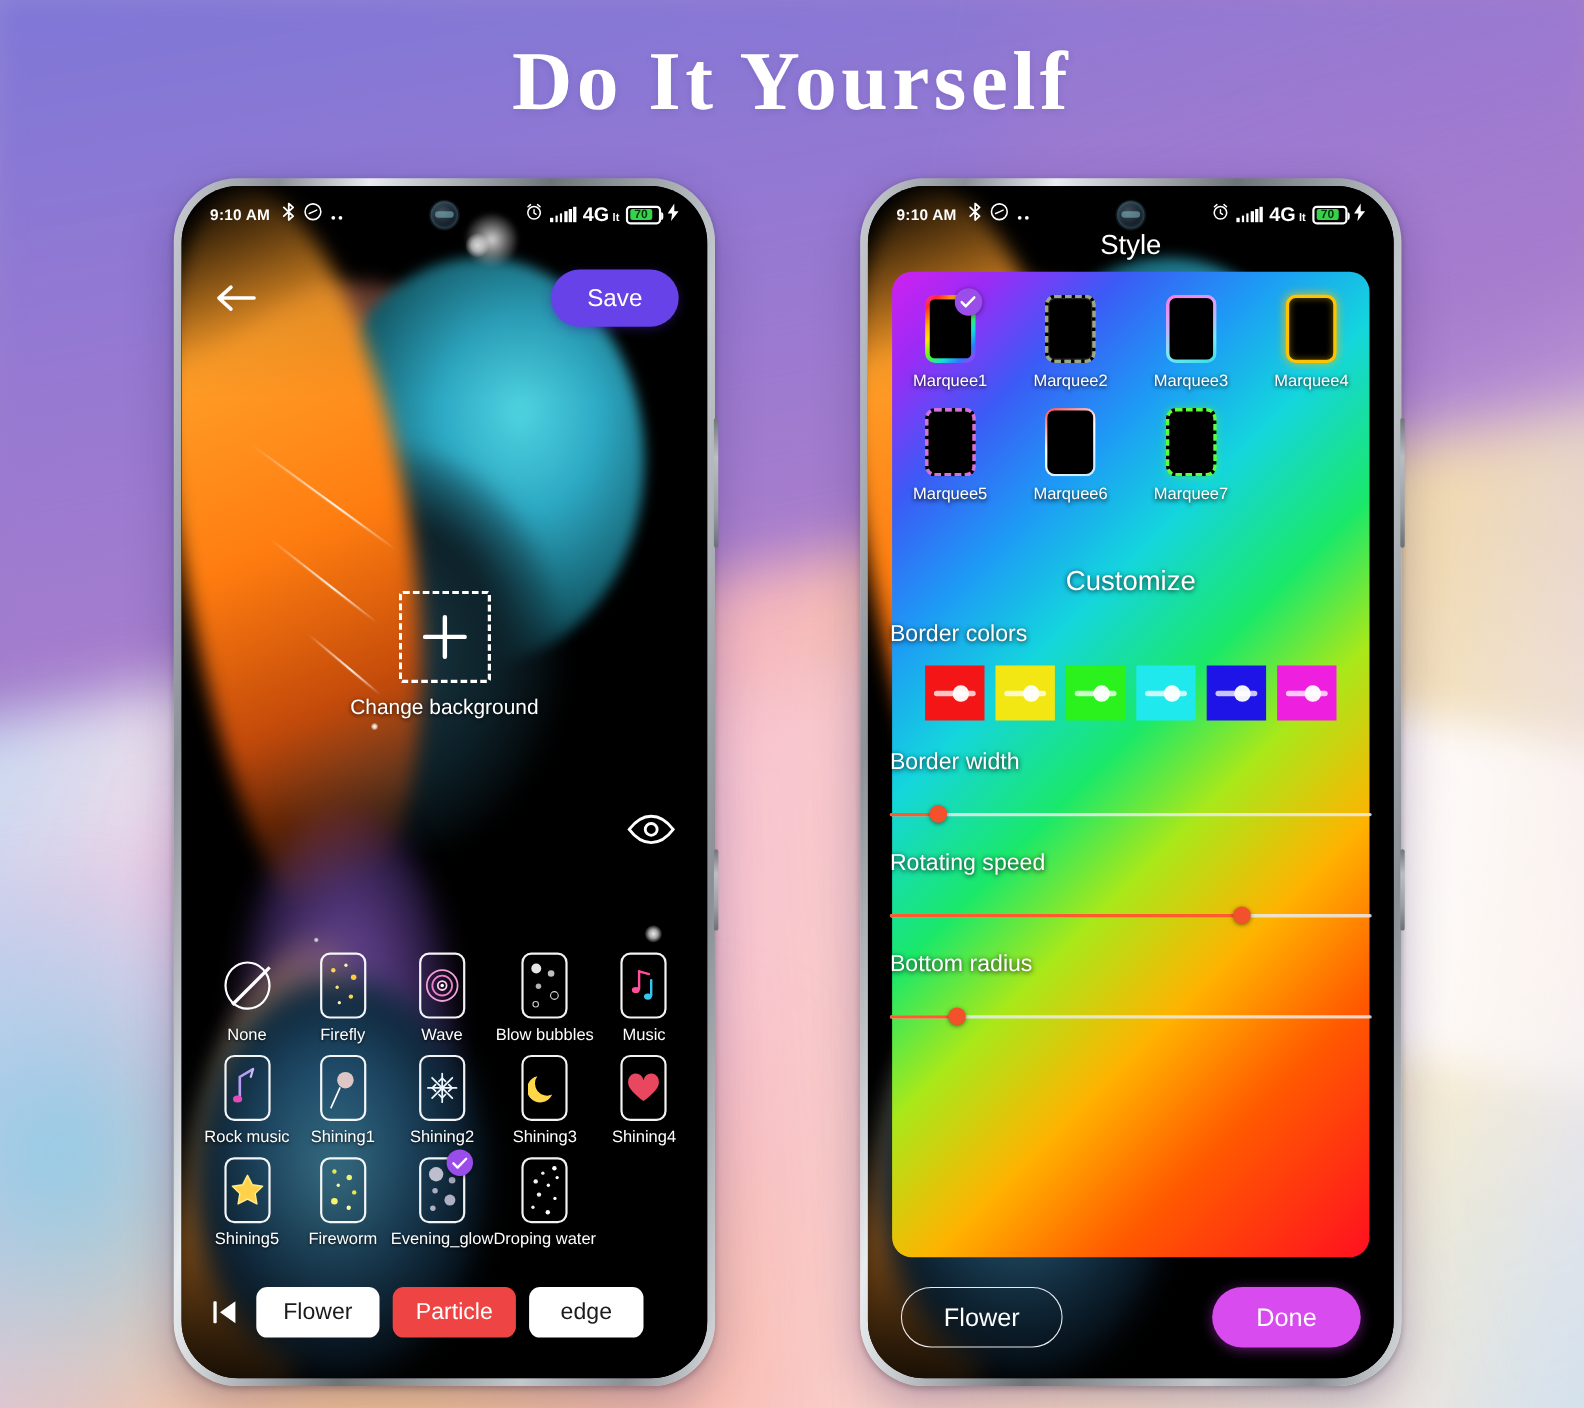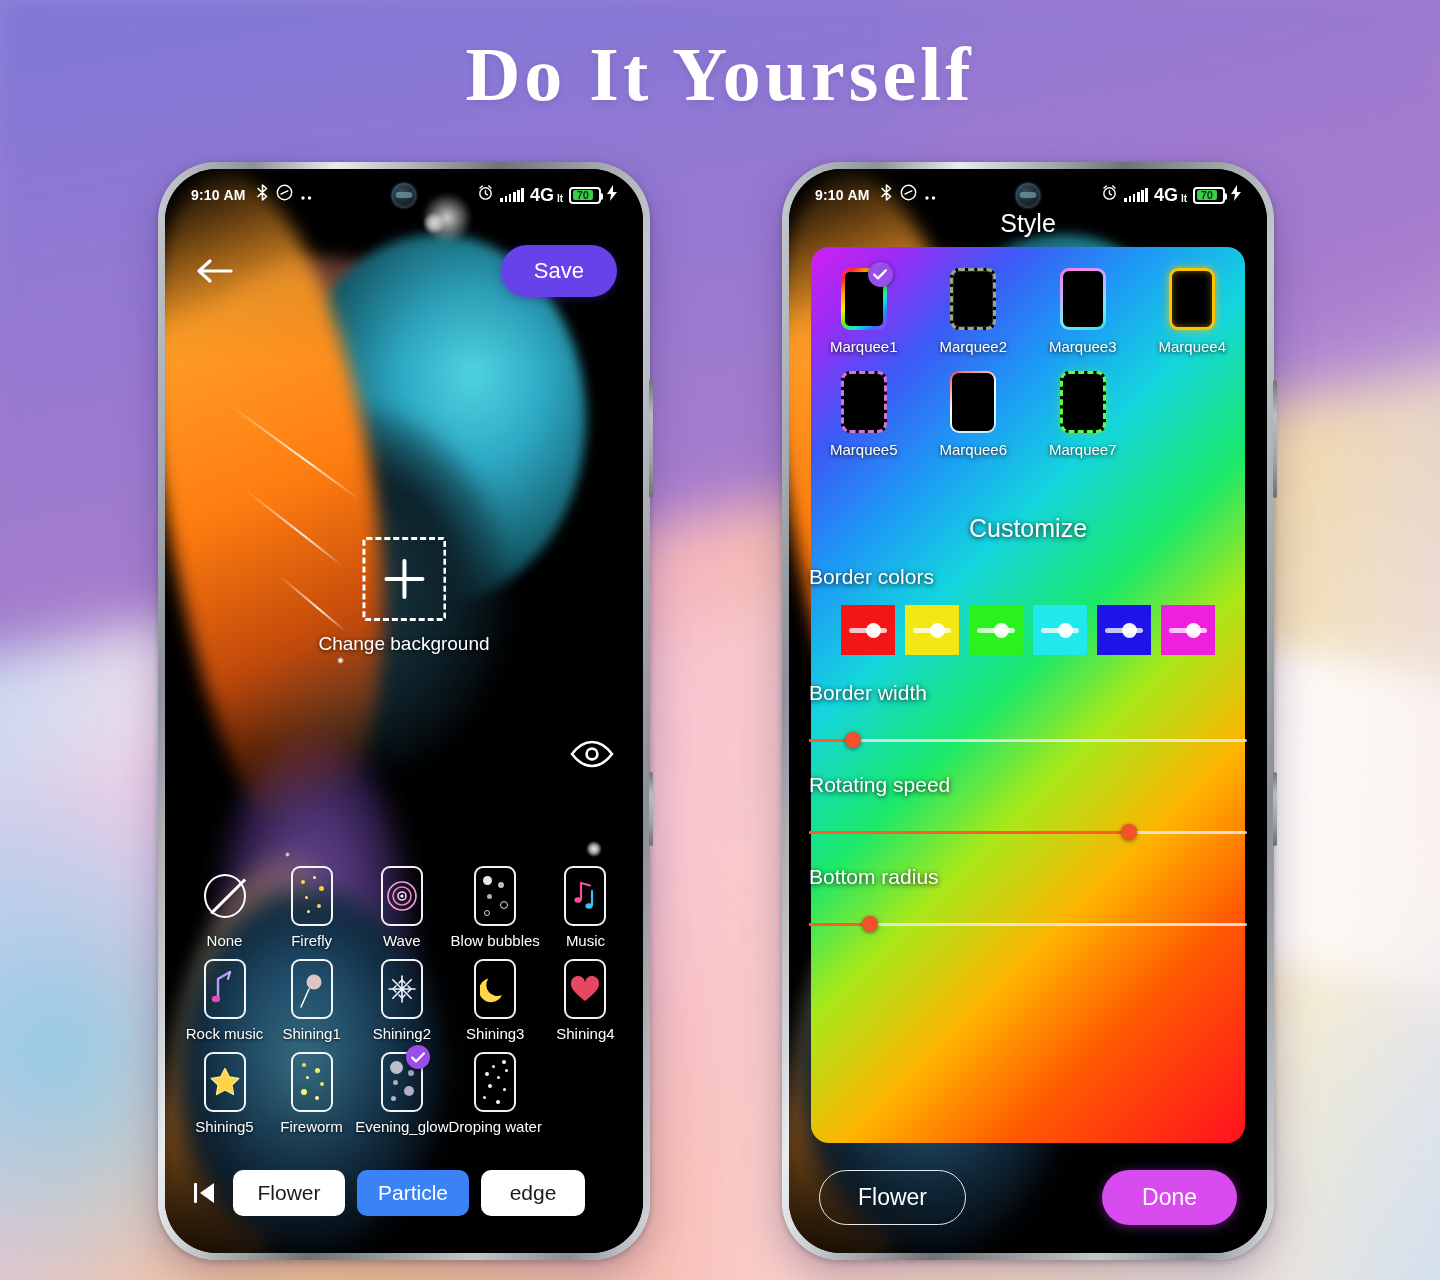--- a/index.html
+++ b/index.html
@@ -279,21 +279,21 @@
   .bottom-tabs {
     position:absolute; left:0; bottom: 37px; width:100%;
     display:flex; align-items:center; gap: 12px; padding: 0 22px; z-index:16;
   }
   .prev-icon { width: 34px; height: 34px; display:flex; align-items:center; justify-content:center; cursor:pointer;}
   .tab {
     flex: 0 0 auto; border-radius: 10px; padding: 11px 0; width: 112px;
     text-align:center; font-size: 21px; cursor:pointer; border:none; font-family:inherit;
     background:#fff; color:#1b1b1b;
   }
-  .tab.active { background:#3b82f6; color:#fff; }
+  .tab.active { background:#ef4444; color:#fff; }
   .tab.edge { width: 104px; }
 
   
   .rainbow-frame {
     position:absolute; left: 22px; top: 78px; right: 22px; bottom: 110px;
     border-radius: 18px;
     padding: 5px;
     background: linear-gradient(135deg,
       #d020f0 0%, #9b2bf5 7%, #3b5bf5 16%,
       #1d9bf5 26%, #14d5dd 36%, #1ae86a 48%,

